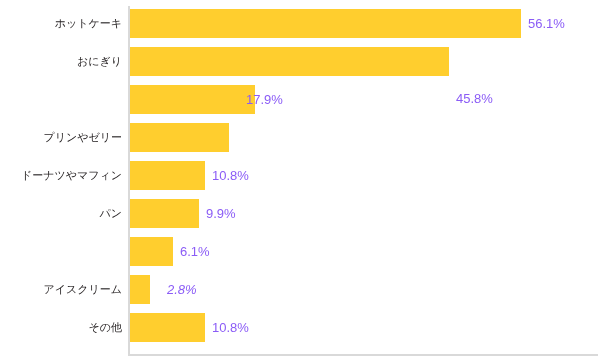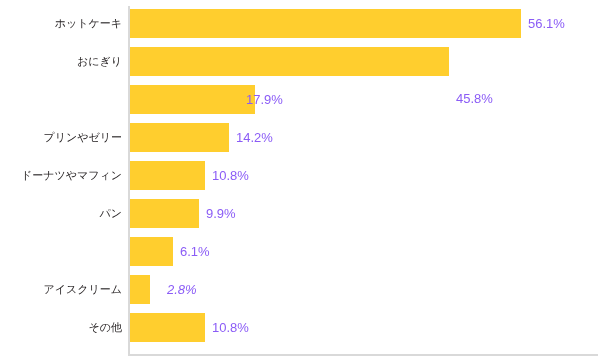--- a/index.html
+++ b/index.html
@@ -93,24 +93,23 @@
         </div>
         <div class="bar-row" style="top: 47px;">
           <div class="cat-label">おにぎり</div>
           <div class="bar" style="width: 319px;"></div>
           <div class="value-label" style="left: 456px; margin-top: 37px;">45.8%</div>
         </div>
         <div class="bar-row" style="top: 85px;">
           <div class="bar" style="width: 125px;"></div>
           <div class="value-label" style="left: 246px;">17.9%</div>
         </div>
-        <div class="bar-row" style="top: 123px;">
+        <div class="bar-row" style="top: 123px; font-family: Liberation Serif, serif;">
           <div class="cat-label">プリンやゼリー</div>
           <div class="bar" style="width: 99px;"></div>
-          <div class="value-label" style="left: 236px;">14.2%</div>
         </div>
         <div class="bar-row" style="top: 161px; text-decoration: underline;">
           <div class="cat-label">ドーナツやマフィン</div>
           <div class="bar" style="width: 75px;"></div>
           <div class="value-label" style="left: 212px;">10.8%</div>
         </div>
         <div class="bar-row" style="top: 199px;">
           <div class="cat-label">パン</div>
           <div class="bar" style="width: 69px;"></div>
           <div class="value-label" style="left: 206px;">9.9%</div>

